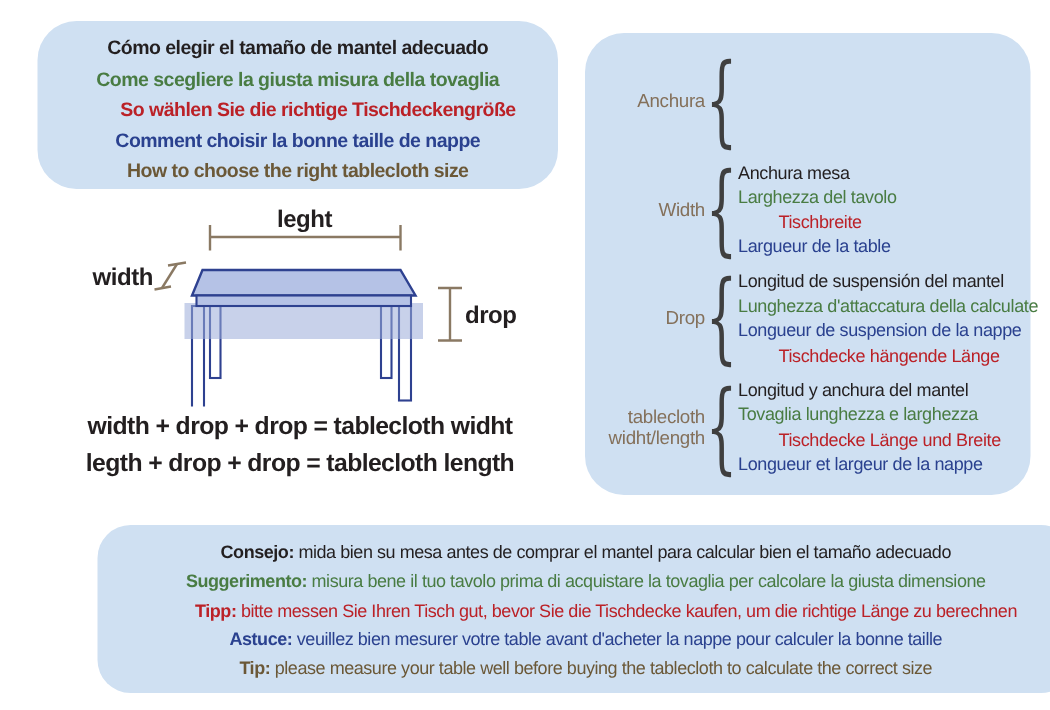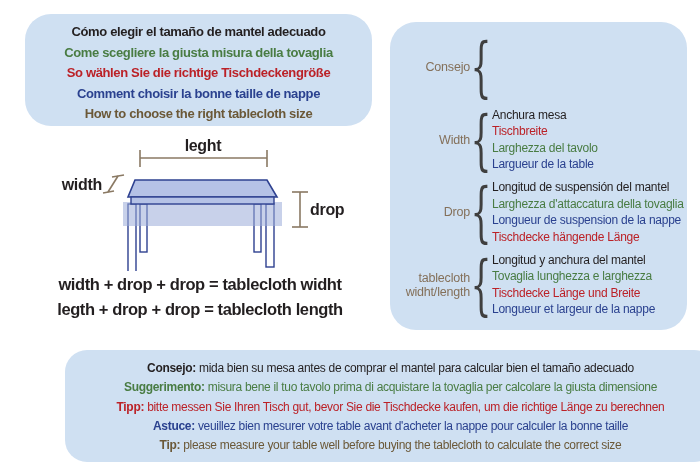--- a/index.html
+++ b/index.html
@@ -4,21 +4,21 @@
 <style>
   html,body{margin:0;padding:0;background:#fff;}
   #app{position:relative;width:700px;height:473px;background:#fff;overflow:hidden;
        font-family:"Liberation Sans",sans-serif;}
   .bluebox{position:absolute;background:var(--c-box_bg);}
   
   #title-box{left:25px;top:14px;width:347px;height:112px;border-radius:26px;
              text-align:center;padding-top:8px;box-sizing:border-box;}
   #title-box .t-line{font-weight:bold;font-size:13px;line-height:20.5px;letter-spacing:-0.35px;white-space:nowrap;}
   
-  .c-black{color:var(--c-black);} .c-green{color:var(--c-green);} .c-red{color:var(--c-red);}
+  .c-black{color:var(--c-black);} .c-green{color:var(--c-green);} .c-red{color:var(--c-red);padding-left:27px;}
   .c-navy{color:var(--c-navy);}   .c-brown{color:var(--c-brown);}
   
   #diagram{position:absolute;left:30px;top:136px;width:340px;height:135px;}
   #diagram svg{display:block;width:340px;height:135px;}
   .measure{stroke:var(--c-measure);stroke-width:1.6;fill:none;}
   .tbl-top{fill:var(--c-table_fill);stroke:var(--c-table_stroke);stroke-width:1.6;}
   .tbl-apron{fill:var(--c-table_fill);stroke:var(--c-table_stroke);stroke-width:1.4;}
   .tbl-leg{fill:#ffffff;stroke:var(--c-table_stroke);stroke-width:1.4;}
   .tbl-cloth{fill:var(--c-cloth_fill);fill-opacity:0.55;stroke:none;}
   .svg-label{font-family:"Liberation Sans",sans-serif;font-weight:bold;font-size:16px;
@@ -89,47 +89,47 @@
   </div>
 
   <div id="formulas">
     <div class="formula">width + drop + drop = tablecloth widht</div>
     <div class="formula">legth + drop + drop = tablecloth length</div>
   </div>
 
   <div id="legend-box" class="bluebox">
 
     <div class="lg-row">
-      <div class="lg-label">Consejo</div>
+      <div class="lg-label">Anchura</div>
       <div class="lg-brace">
           <span>{</span>
         </div>
     </div>
 
     <div class="lg-row">
       <div class="lg-label">Width</div>
       <div class="lg-brace">
           <span>{</span>
         </div>
       <div class="lg-items">
         <div class="lg-item c-black">Anchura mesa</div>
+        <div class="lg-item c-green">Larghezza del tavolo</div>
         <div class="lg-item c-red">Tischbreite</div>
-        <div class="lg-item c-green">Larghezza del tavolo</div>
         <div class="lg-item c-navy">Largueur de la table</div>
       </div>
     </div>
 
     <div class="lg-row">
       <div class="lg-label">Drop</div>
       <div class="lg-brace">
           <span>{</span>
         </div>
       <div class="lg-items">
         <div class="lg-item c-black">Longitud de suspensión del mantel</div>
-        <div class="lg-item c-green">Larghezza d'attaccatura della tovaglia</div>
+        <div class="lg-item c-green">Lunghezza d'attaccatura della calculate</div>
         <div class="lg-item c-navy">Longueur de suspension de la nappe</div>
         <div class="lg-item c-red">Tischdecke hängende Länge</div>
       </div>
     </div>
 
     <div class="lg-row">
       <div class="lg-label">tablecloth widht/length</div>
       <div class="lg-brace">
           <span>{</span>
         </div>

